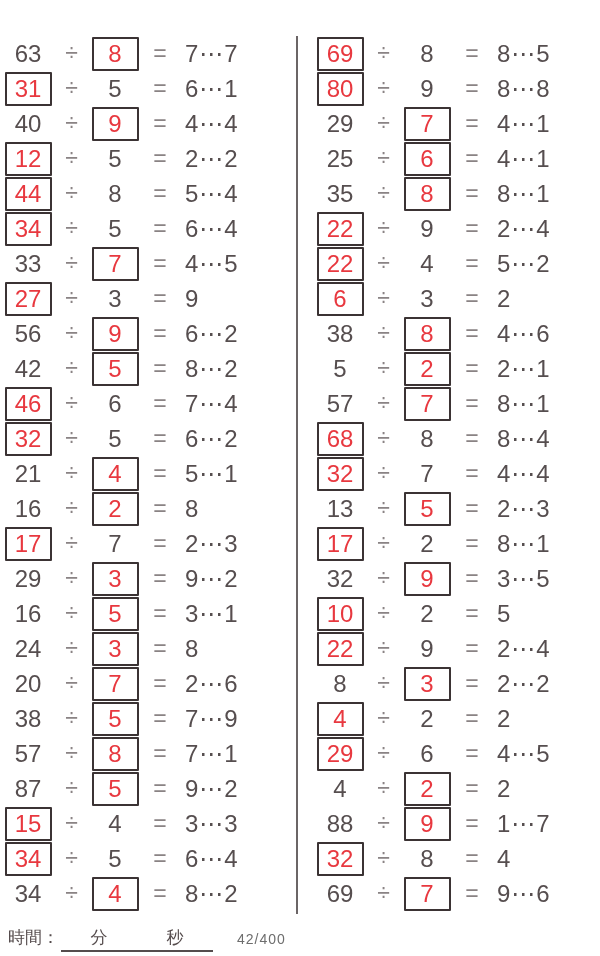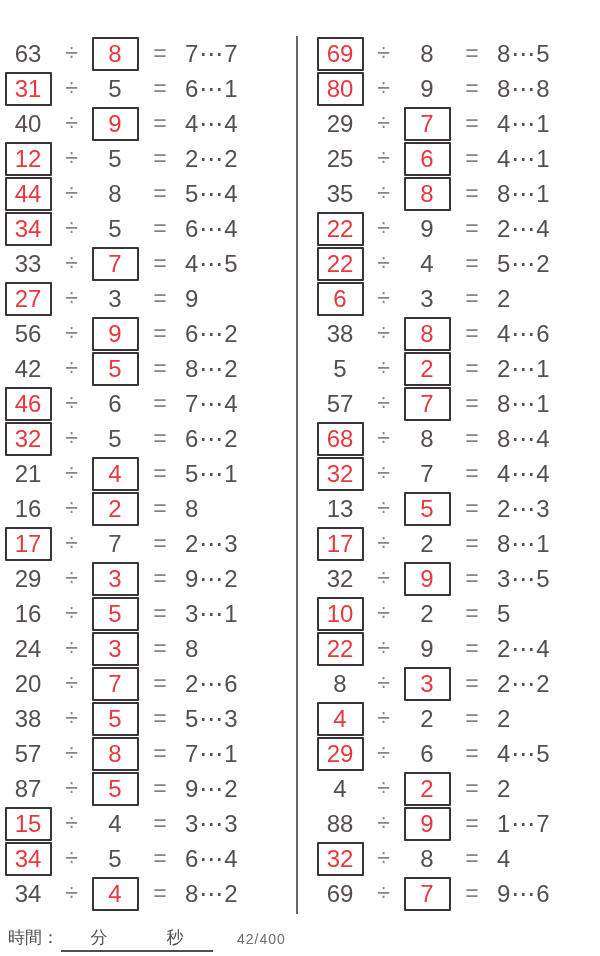--- a/index.html
+++ b/index.html
@@ -260,21 +260,21 @@
         </div>
         <div class="row">
           <span class="cell">
             <span class="num ">38</span>
           </span>
           <span class="op">÷</span>
           <span class="cell">
             <span class="num box">5</span>
           </span>
           <span class="eq">=</span>
-          <span class="res">5⋯3</span>
+          <span class="res">7⋯9</span>
         </div>
         <div class="row">
           <span class="cell">
             <span class="num ">57</span>
           </span>
           <span class="op">÷</span>
           <span class="cell">
             <span class="num box">8</span>
           </span>
           <span class="eq">=</span>

